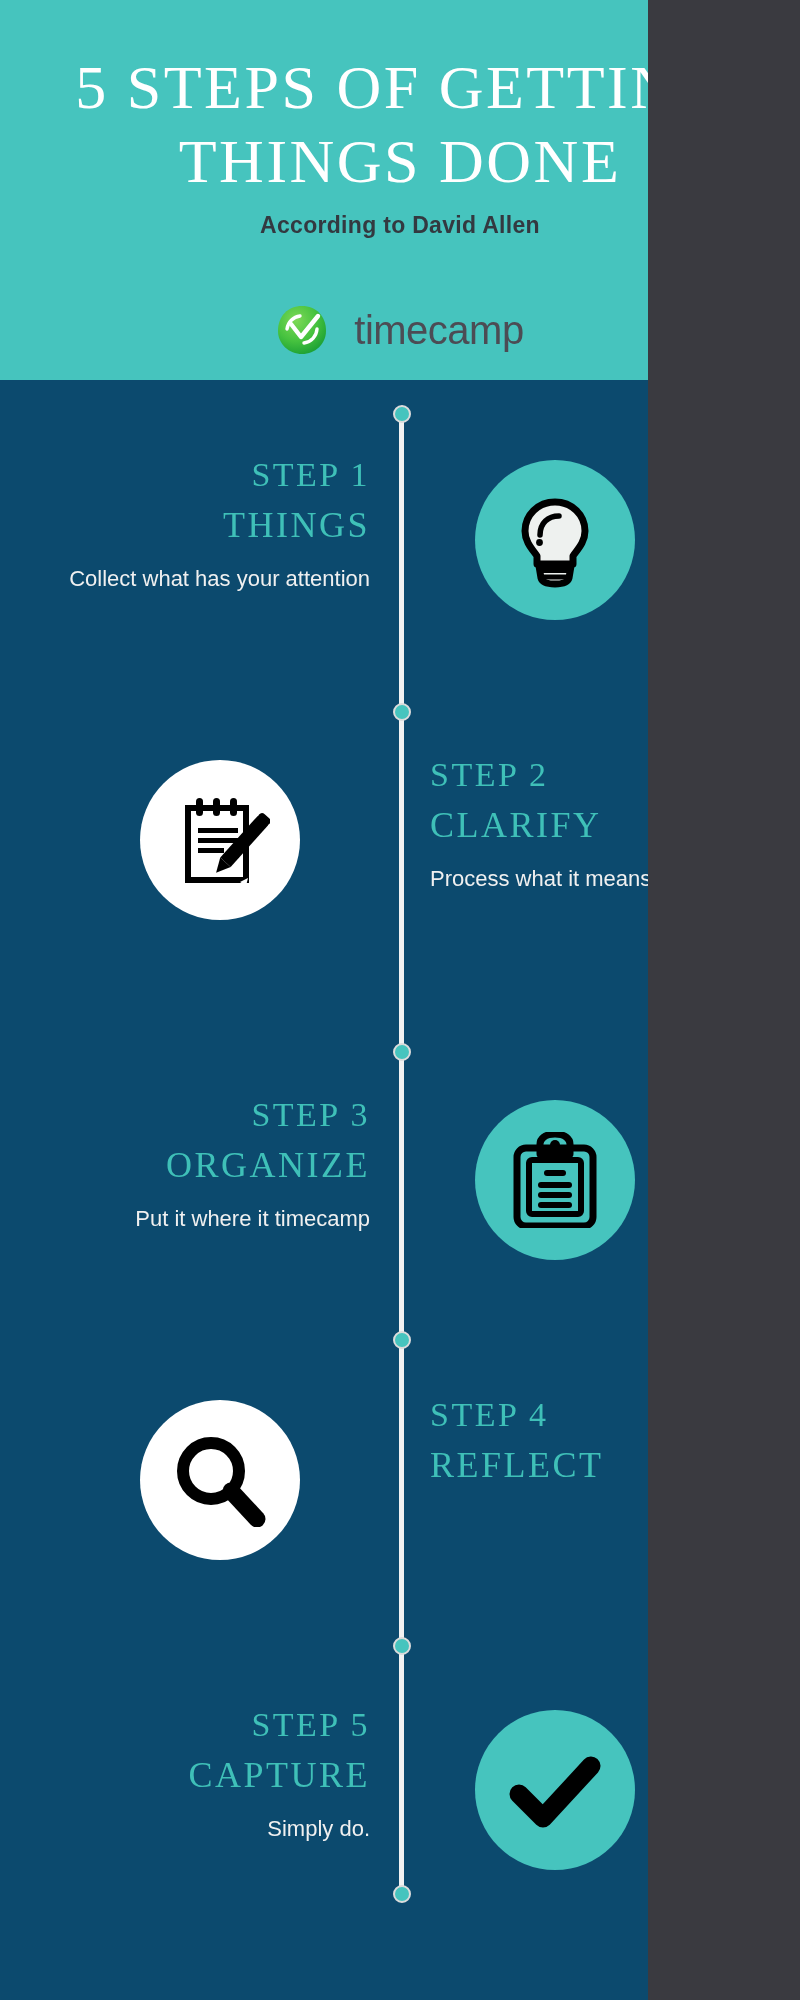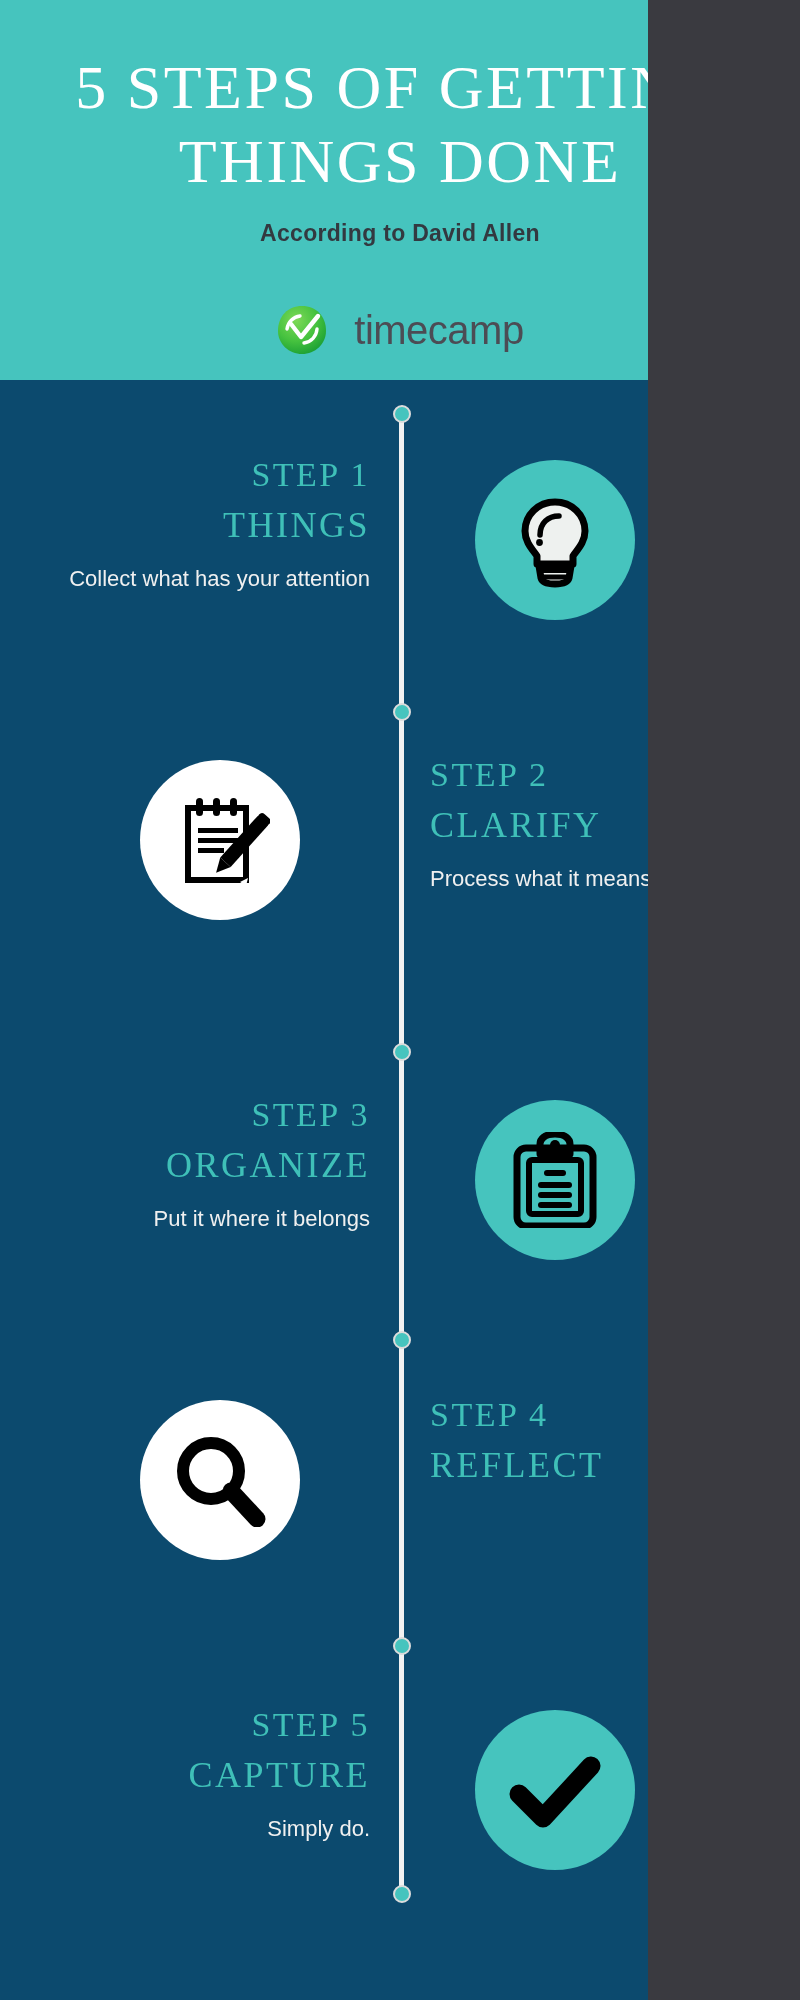--- a/index.html
+++ b/index.html
@@ -39,21 +39,21 @@
     font-size:62px;
     line-height:74px;
     font-weight:400;
     color:#ffffff;
     letter-spacing:2.5px;
     padding:0 40px;
   }
 
   .header-subtitle {
     position:absolute;
-    top:220px; left:0;
+    top:212px; left:0;
     width:800px;
     font-size:23px;
     font-weight:700;
     color:#333940;
     letter-spacing:0.3px;
   }
 
   
   .logo {
     position:absolute;
@@ -229,21 +229,21 @@
           <path d="M70 92 L78 88 L76 96 Z" fill="#ffffff"></path>
         </svg>
       </span>
     </div>
   </div>
 
   <div class="step" style="top:1090px;">
     <div class="step-text left-side">
       <div class="step-number">STEP 3</div>
       <div class="step-name">ORGANIZE</div>
-      <div class="step-desc">Put it where it belongs</div>
+      <div class="step-desc">Put it where it timecamp</div>
     </div>
     <div class="icon-circle teal on-right">
       <span>
         <svg width="96" height="96" viewBox="0 0 96 96" xmlns="http://www.w3.org/2000/svg">
           <rect x="10" y="16" width="76" height="78" rx="9" fill="none" stroke="#000000" stroke-width="7"></rect>
           <rect x="22" y="28" width="52" height="54" rx="3" fill="none" stroke="#000000" stroke-width="6"></rect>
           <path d="M33 22 L33 12 C33 7 38 2 48 2 C58 2 63 7 63 12 L63 22 Z" fill="none" stroke="#000000" stroke-width="7" stroke-linejoin="round"></path>
           <circle cx="48" cy="13" r="5" fill="#000000"></circle>
           <rect x="37" y="38" width="22" height="6" rx="3" fill="#000000"></rect>
           <rect x="31" y="50" width="34" height="6" rx="3" fill="#000000"></rect>

